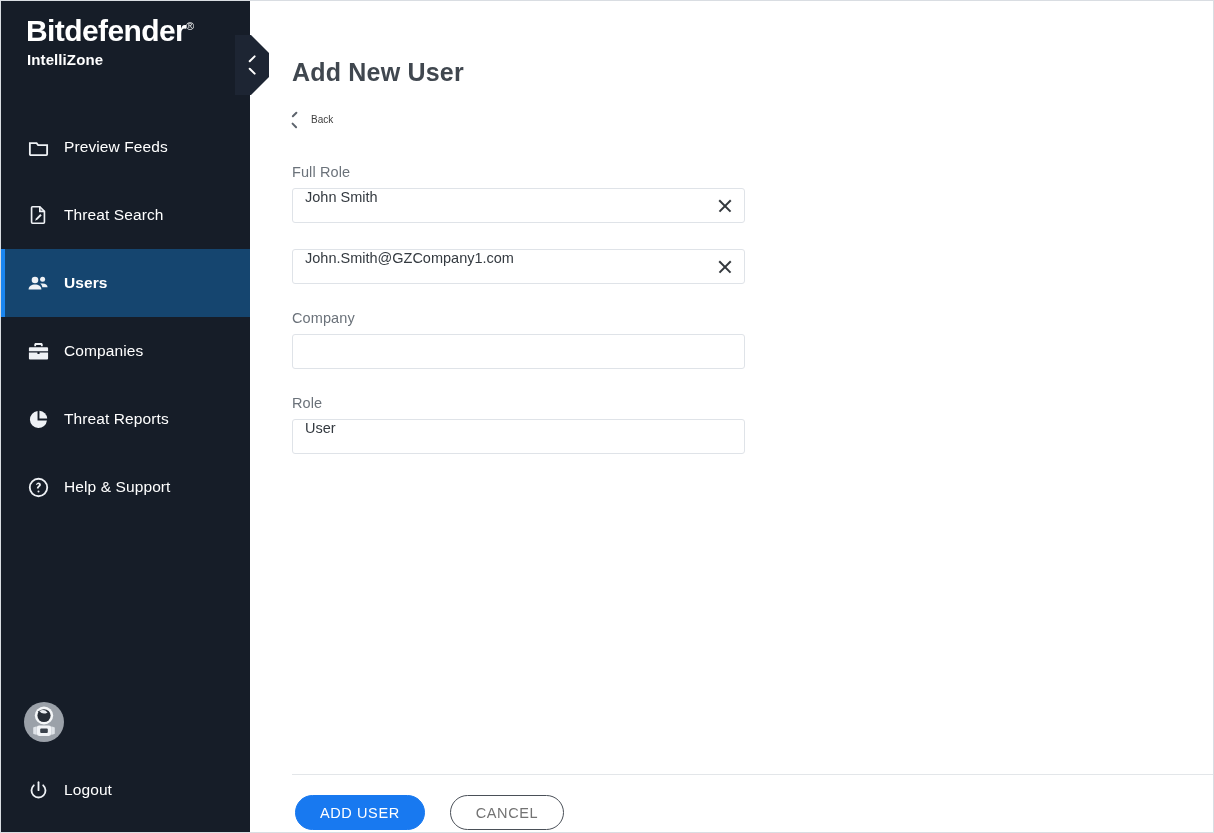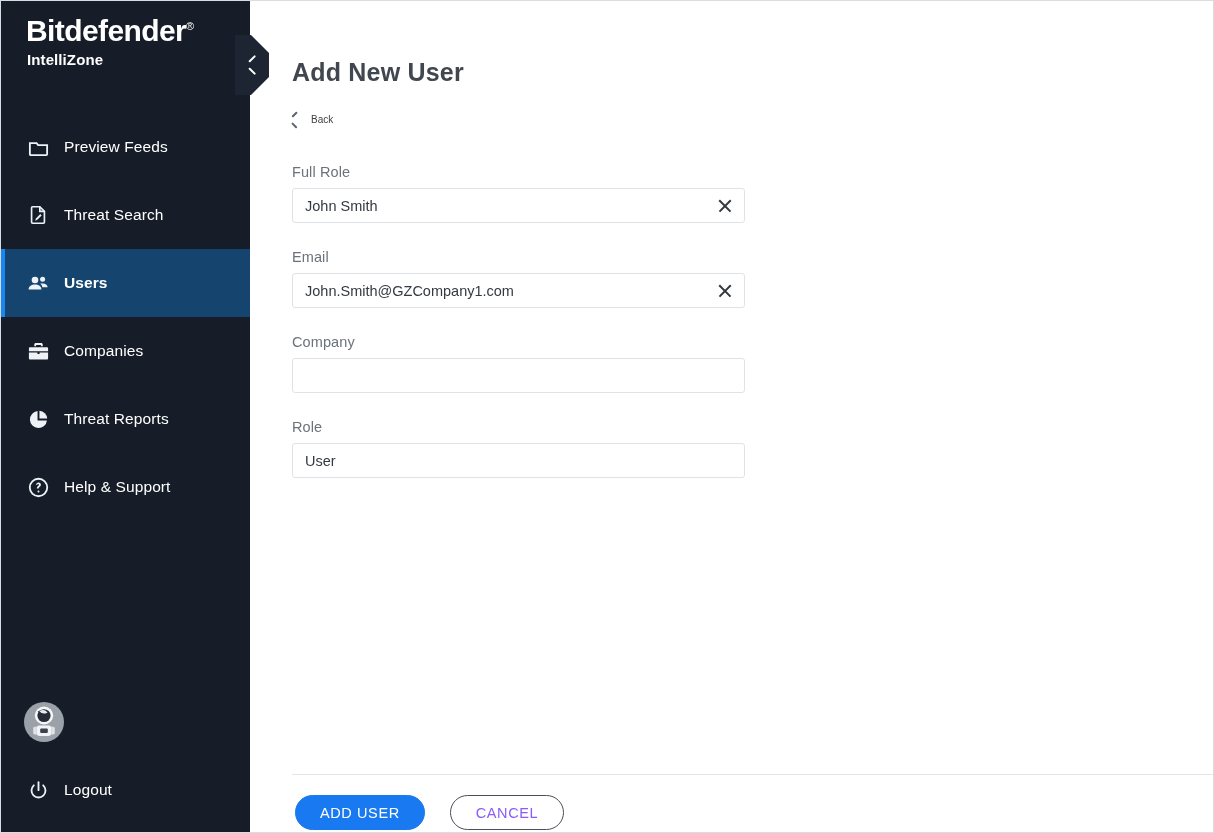--- a/index.html
+++ b/index.html
@@ -198,21 +198,21 @@
     letter-spacing: 0.1px;
   }
   .control {
     position: relative;
     width: 453px;
     height: 35px;
     background: #ffffff;
     border: 1px solid #dfe3e8;
     border-radius: 3px;
     display: flex;
-    align-items: center;
+    align-items: flex-start;
   }
   .control .value {
     font-size: 14.5px;
     color: #343a40;
     padding-left: 12px;
     white-space: nowrap;
     overflow: hidden;
   }
   .control .value:empty:before {
     content: attr(data-ph);
@@ -274,21 +274,21 @@
     white-space: nowrap;
   }
   .btn-primary {
     background: #1879f0;
     color: #ffffff;
     padding: 0 24px;
     border: 1px solid #1879f0;
   }
   .btn-secondary {
     background: #ffffff;
-    color: #8b5cf6;
+    color: #737373;
     padding: 8px 25px;
     border: 1px solid #4a5058;
   }
 </style>
 </head>
 <body>
 
 <div id="app">
 
   <aside id="sidebar">
@@ -409,21 +409,20 @@
 
       <div class="field">
         <div class="field-label">Full Role</div>
         <div class="control">
           <span class="value" data-ph="">John Smith</span>
           <span class="clear-btn"></span>
         </div>
       </div>
 
       <div class="field">
-        <div class="field-label">Email</div>
         <div class="control">
           <span class="value" data-ph="">John.Smith@GZCompany1.com</span>
           <span class="clear-btn"></span>
         </div>
       </div>
 
       <div class="field">
         <div class="field-label">Company</div>
         <div class="control">
           <span class="value" data-ph=""></span>

